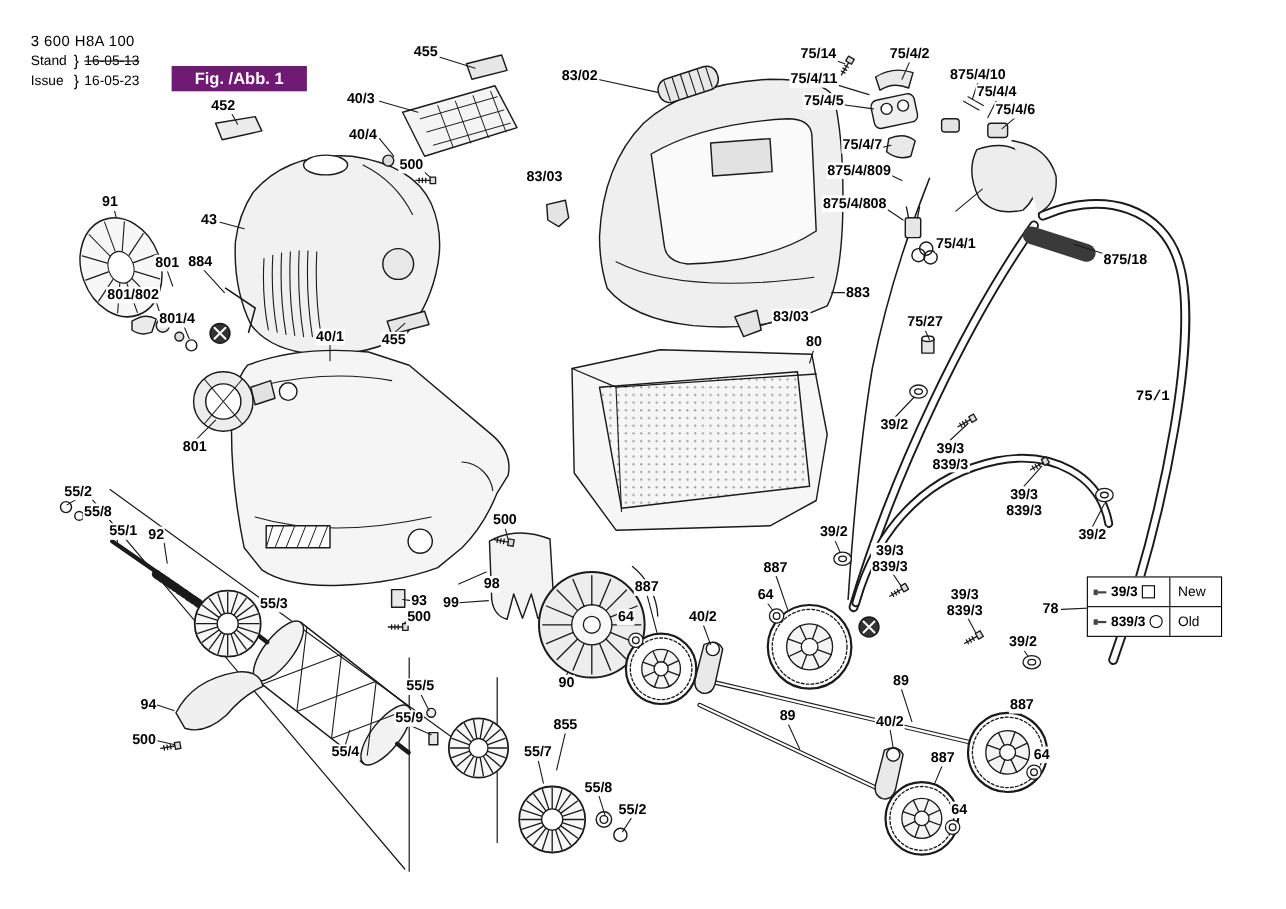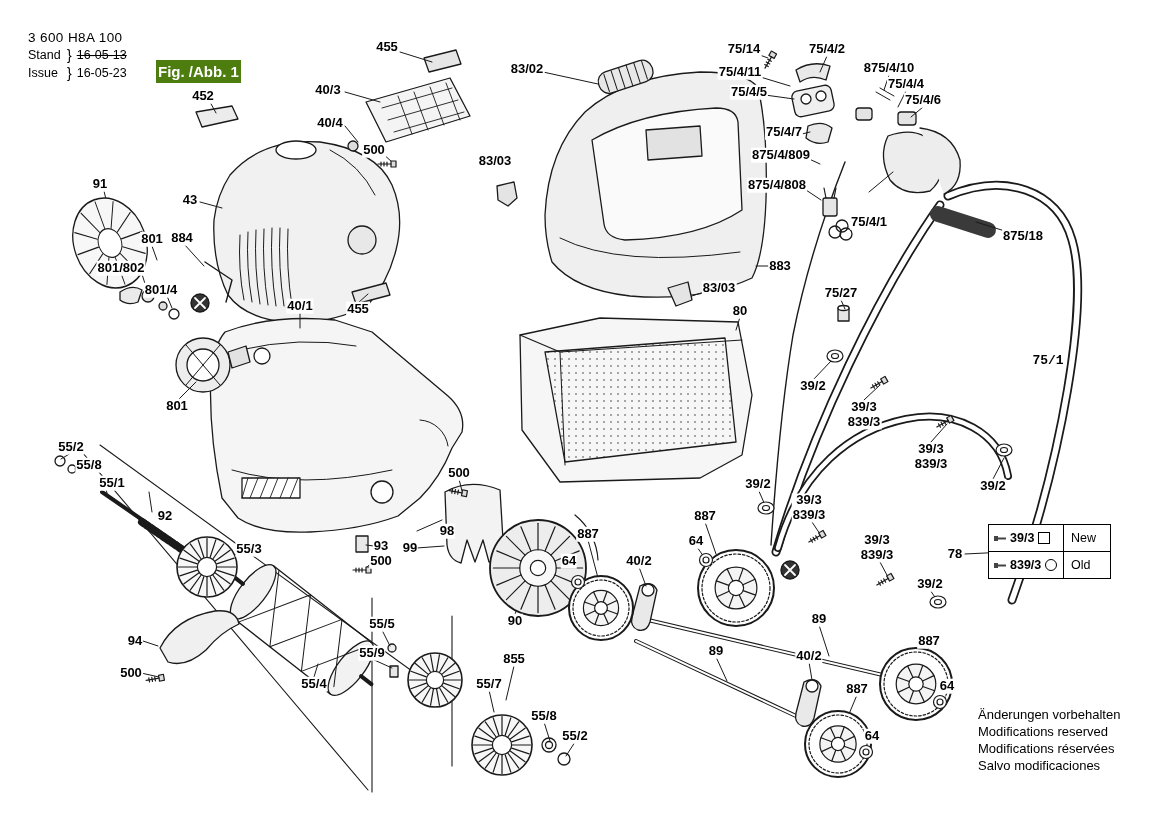--- a/index.html
+++ b/index.html
@@ -10,22 +10,22 @@
   .labels{position:absolute;left:0;top:0;width:100%;height:100%;}
   .part-label{position:absolute;transform:translate(-50%,-50%);font-weight:bold;font-size:13px;
               line-height:1.12;white-space:pre-line;text-align:center;background:#fff;padding:0 1px;}
   
   .hdr{position:absolute;left:28px;top:30px;}
   .model{font-size:13.5px;letter-spacing:.4px;}
   .date-row{display:flex;align-items:center;gap:5px;font-size:12.5px;margin-top:2px;}
   .date-label{width:34px;}
   .brace{font-size:14px;}
   .strike{text-decoration:line-through;}
-  .figbox{position:absolute;left:156px;top:60px;background:#4d7c0f;color:#fff;font-weight:bold;
-          font-size:15px;padding:3px 2px;}
+  .figbox{position:absolute;left:156px;top:60px;background:#701a75;color:#fff;font-weight:bold;
+          font-size:15px;padding:3px 21px;}
   
   .legend{position:absolute;left:988px;top:524px;border:1.5px solid #000;background:#fff;font-size:12.5px;}
   .legend-row{display:flex;align-items:stretch;height:26px;}
   .legend-row + .legend-row{border-top:1px solid #000;}
   .legend-left{display:flex;align-items:center;gap:4px;width:64px;padding:0 5px;border-right:1px solid #000;font-weight:bold;}
   .legend-right{display:flex;align-items:center;padding:0 7px;min-width:32px;}
   .sym{width:10px;height:10px;border:1.4px solid #000;display:inline-block;background:#fff;flex:none;}
   .sym.circle{border-radius:50%;}
   
   .footer{position:absolute;left:978px;top:706px;font-size:13px;line-height:17px;}
@@ -506,21 +506,21 @@
       <div class="part-label" style="left: 1048px; top: 361px; font-family: Liberation Mono, monospace;">75/1</div>
       <div class="part-label" style="left: 177px; top: 406px;">801</div>
       <div class="part-label" style="left: 864px; top: 415px;">39/3
 839/3</div>
       <div class="part-label" style="left: 931px; top: 457px;">39/3
 839/3</div>
       <div class="part-label" style="left: 993px; top: 486px;">39/2</div>
       <div class="part-label" style="left: 71px; top: 447px;">55/2</div>
       <div class="part-label" style="left: 89px; top: 465px;">55/8</div>
       <div class="part-label" style="left: 112px; top: 483px;">55/1</div>
-      <div class="part-label" style="left: 165px; top: 486px; margin-top: 30px;">92</div>
+      <div class="part-label" style="left: 142px; top: 486px;">92</div>
       <div class="part-label" style="left: 459px; top: 473px;">500</div>
       <div class="part-label" style="left: 758px; top: 484px;">39/2</div>
       <div class="part-label" style="left: 809px; top: 508px;">39/3
 839/3</div>
       <div class="part-label" style="left: 410px; top: 531px; margin-left: 37px;">98</div>
       <div class="part-label" style="left: 410px; top: 548px;">99</div>
       <div class="part-label" style="left: 705px; top: 516px;">887</div>
       <div class="part-label" style="left: 696px; top: 541px;">64</div>
       <div class="part-label" style="left: 877px; top: 548px;">39/3
 839/3</div>
@@ -584,20 +584,14 @@
             <rect x="0" y="2" width="4" height="5" fill="#444"></rect>
             <rect x="4" y="3.5" width="8" height="2" fill="#444"></rect>
           </svg>
         <span>839/3</span>
         <span class="sym circle"></span>
       </div>
       <div class="legend-right">Old</div>
     </div>
   </div>
 
-  <div class="footer">
-    <div>Änderungen vorbehalten</div>
-    <div>Modifications reserved</div>
-    <div>Modifications réservées</div>
-    <div>Salvo modificaciones</div>
-  </div>
 
 </div>
 
 </body></html>

